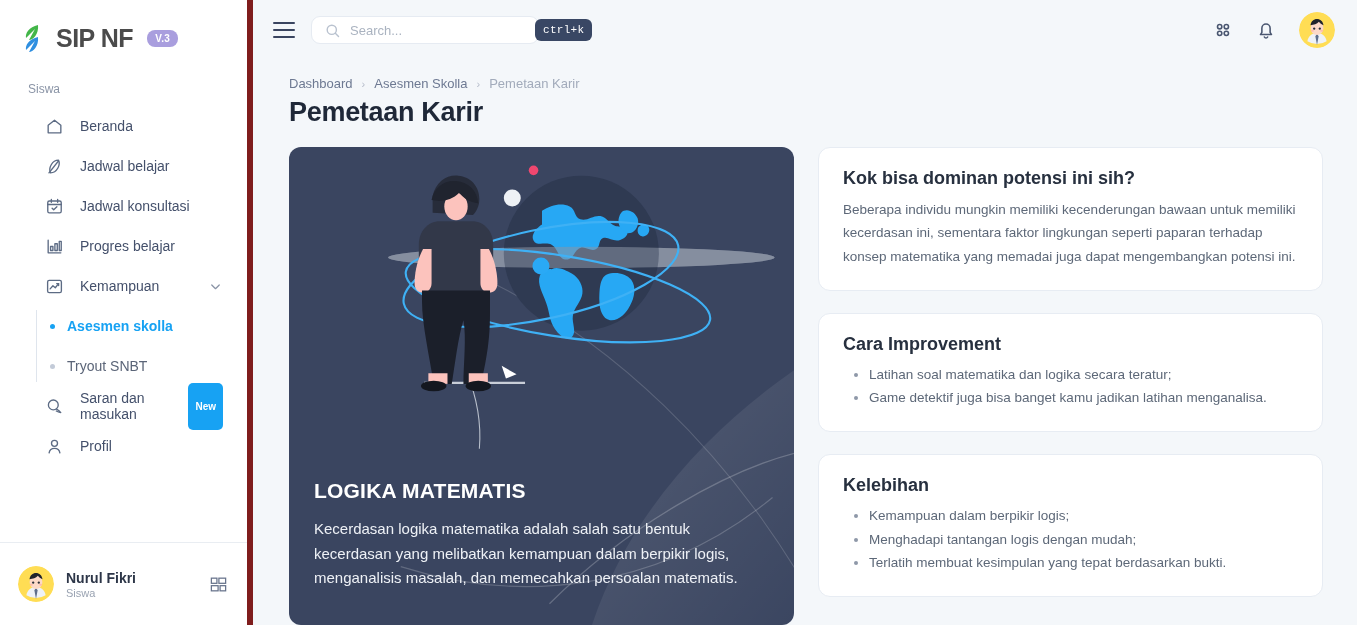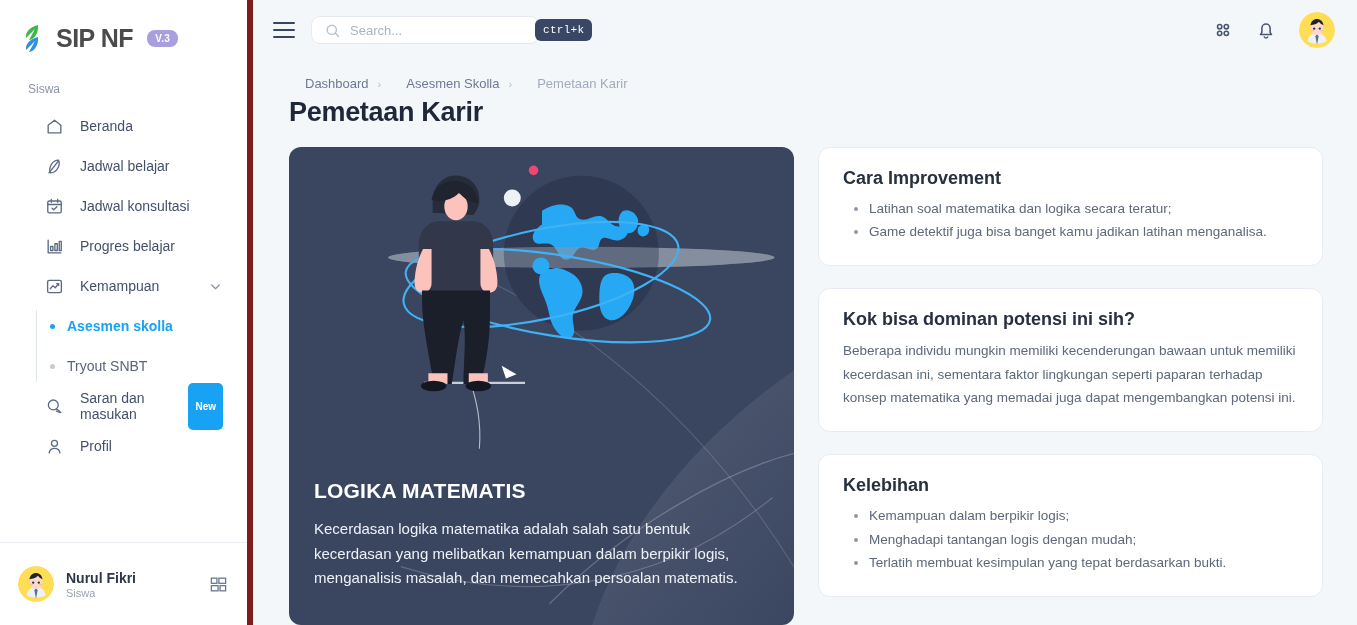--- a/index.html
+++ b/index.html
@@ -79,21 +79,21 @@
   .kbd {
     background: #394764; color: #fff; font-family: "Liberation Mono", monospace;
     font-size: 11px; border-radius: 6px; padding: 5px 8px; letter-spacing: .3px;
   }
   .topbar-right { margin-left: auto; display: flex; align-items: center; gap: 22px; }
   .icon-btn { color: #4a5670; cursor: pointer; display: flex; align-items: center; justify-content: center; }
   .avatar-hdr { width: 36px; height: 36px; border-radius: 50%; overflow: hidden; cursor: pointer; flex: 0 0 36px; }
 
   .content { padding: 16px 34px 0 36px; flex: 1; display: flex; flex-direction: column; min-height: 0; }
   .crumbs { display: flex; align-items: center; gap: 9px; font-size: 13px; color: #6d7992; }
-  .crumb { cursor: pointer; margin-left: 16px; }
+  .crumb { cursor: pointer; }
   .crumb.last { color: #a2abbb; cursor: default; }
   .crumb-sep { color: #b6bdcb; font-size: 11px; }
   .page-title { font-size: 27px; font-weight: bold; color: #1f2838; margin-top: 6px; letter-spacing: -.3px; }
 
   .grid { display: flex; gap: 24px; margin-top: 19px; flex: 1; min-height: 0; }
 
   
   .hero {
     width: 505px; flex: 0 0 505px; background: #3a4560; border-radius: 12px;
     position: relative; overflow: hidden; display: flex; flex-direction: column;
@@ -375,30 +375,30 @@
           </div>
           <div class="hero-body">
             <div class="hero-title">LOGIKA MATEMATIS</div>
             <div class="hero-text">Kecerdasan logika matematika adalah salah satu bentuk kecerdasan yang melibatkan kemampuan dalam berpikir logis, menganalisis masalah, dan memecahkan persoalan matematis.</div>
           </div>
         </div>
 
         <div class="side-col">
 
           <div class="card">
+            <div class="card-title">Kok bisa dominan potensi ini sih?</div>
+            <div class="card-text">Beberapa individu mungkin memiliki kecenderungan bawaan untuk memiliki kecerdasan ini, sementara faktor lingkungan seperti paparan terhadap konsep matematika yang memadai juga dapat mengembangkan potensi ini.</div>
+          </div>
+
+          <div class="card">
             <div class="card-title">Cara Improvement</div>
             <ul>
               <li>Latihan soal matematika dan logika secara teratur;</li>
               <li>Game detektif juga bisa banget kamu jadikan latihan menganalisa.</li>
             </ul>
-          </div>
-
-          <div class="card">
-            <div class="card-title">Kok bisa dominan potensi ini sih?</div>
-            <div class="card-text">Beberapa individu mungkin memiliki kecenderungan bawaan untuk memiliki kecerdasan ini, sementara faktor lingkungan seperti paparan terhadap konsep matematika yang memadai juga dapat mengembangkan potensi ini.</div>
           </div>
 
           <div class="card">
             <div class="card-title">Kelebihan</div>
             <ul>
               <li>Kemampuan dalam berpikir logis;</li>
               <li>Menghadapi tantangan logis dengan mudah;</li>
               <li>Terlatih membuat kesimpulan yang tepat berdasarkan bukti.</li>
             </ul>
           </div>

